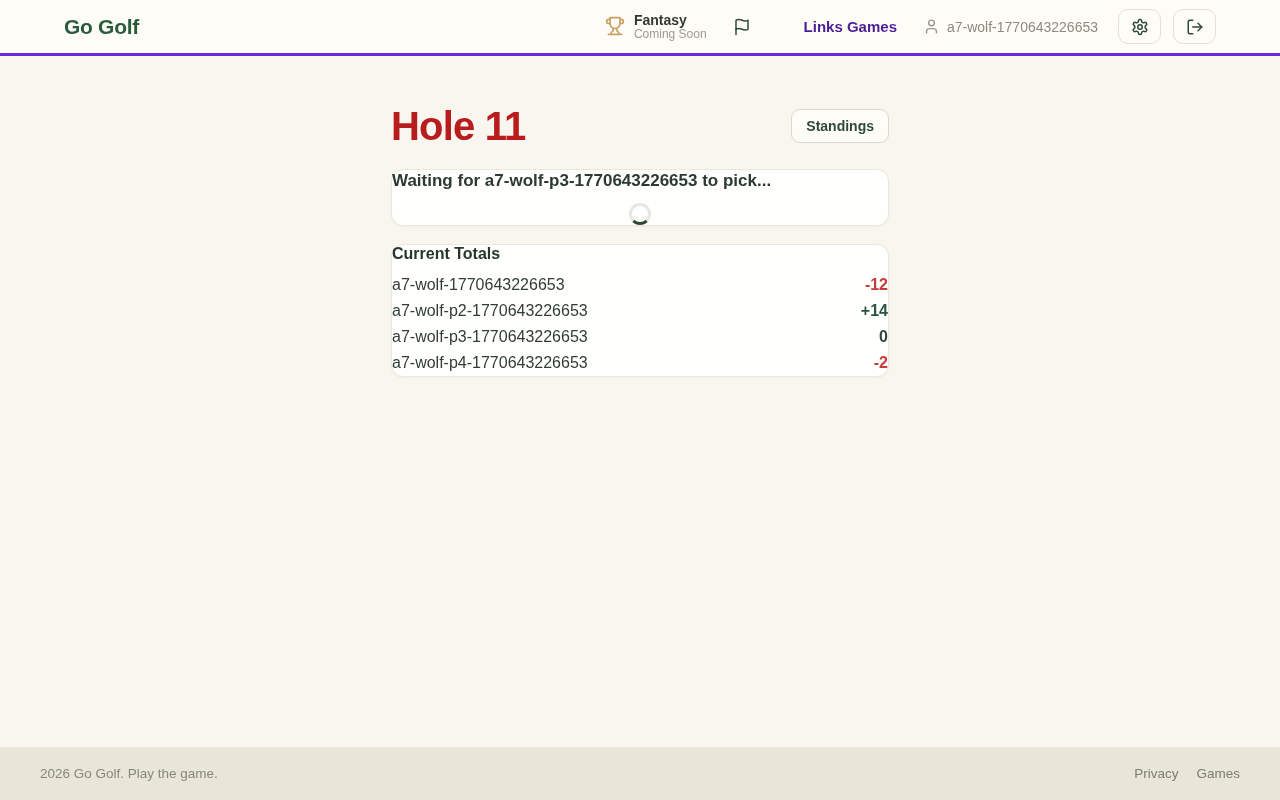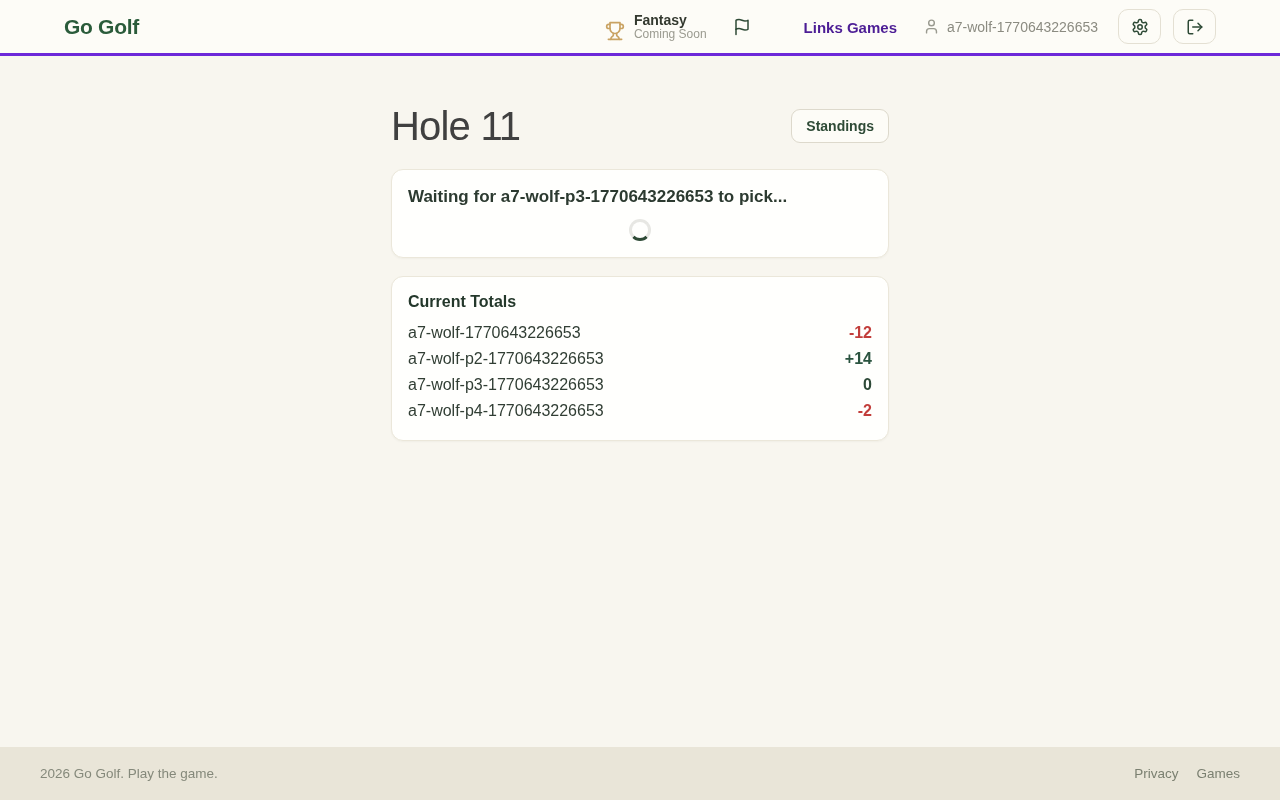--- a/index.html
+++ b/index.html
@@ -32,21 +32,21 @@
     text-decoration: none;
     cursor: pointer;
   }
   .header-right {
     display: flex;
     align-items: center;
     gap: 26px;
   }
   .nav-item {
     display: flex;
-    align-items: flex-end;
+    align-items: center;
     gap: 9px;
     cursor: pointer;
   }
   .nav-fantasy-text { display: flex; flex-direction: column; line-height: 1.15; }
   .nav-fantasy-label { font-size: 14px; font-weight: 700; color: #33392f; }
   .nav-fantasy-sub { font-size: 12px; color: #9b9b90; }
   .nav-links-label { font-size: 15px; font-weight: 700; color: #4c1d95; padding-left: 44px; }
   .nav-user { display: flex; align-items: center; gap: 7px; }
   .nav-user-id { font-size: 14px; color: #8b8b81; }
   .icon { display: inline-flex; align-items: center; justify-content: center; }
@@ -71,22 +71,22 @@
   
   .main { flex: 1 1 auto; }
   .container { width: 498px; margin: 0 auto; padding-top: 47px; }
   .title-row {
     display: flex;
     align-items: center;
     justify-content: space-between;
   }
   .page-title {
     font-size: 40px;
-    font-weight: 400;
-    color: #404040;
+    font-weight: 700;
+    color: #b91c1c;
     letter-spacing: -0.8px;
     line-height: 1.15;
   }
   .page-subtitle {
     margin-top: 6px;
     font-size: 16px;
     color: #6d7268;
   }
   .standings-btn {
     border: 1px solid #ddd9cc;
@@ -97,21 +97,20 @@
     font-weight: 700;
     padding: 8px 14px;
     border-radius: 9px;
     cursor: pointer;
   }
   .card {
     background: #fffffd;
     border: 1px solid #ebe7da;
     border-radius: 12px;
     box-shadow: 0 1px 2px rgba(40, 40, 30, 0.04);
-    padding: 16px;
   }
   .card-waiting { margin-top: 20px; }
   .waiting-message {
     font-size: 17px;
     font-weight: 700;
     color: #2c3a30;
     line-height: 1.35;
   }
   .spinner-wrap { display: flex; justify-content: center; margin-top: 10px; }
   .spinner {

